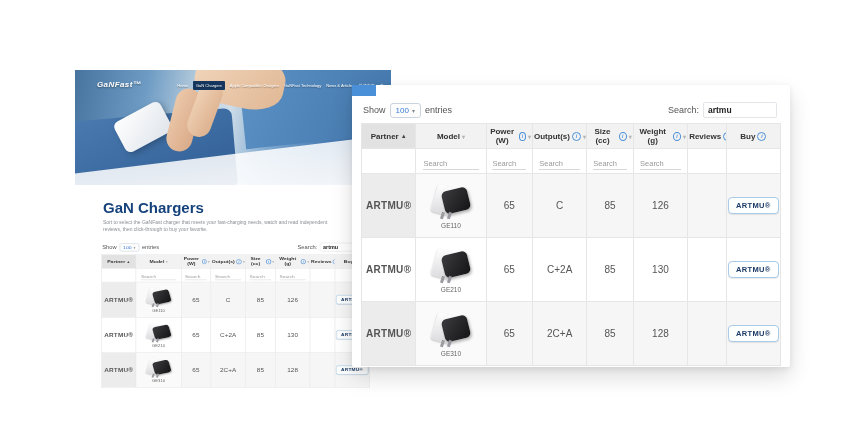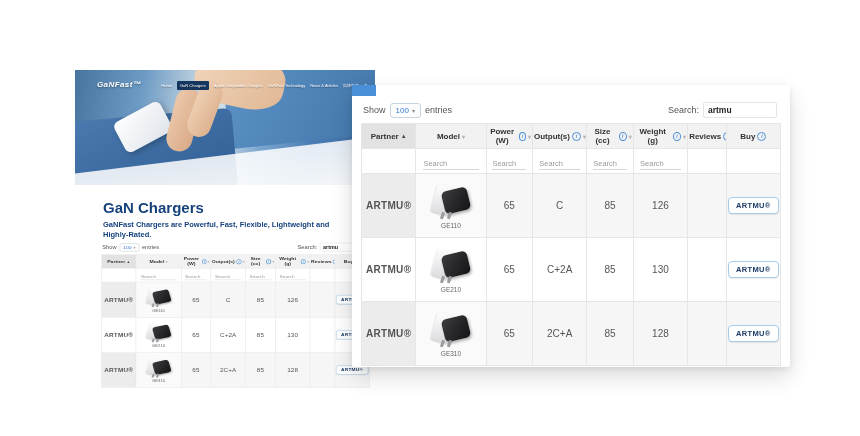--- a/index.html
+++ b/index.html
@@ -1,21 +1,21 @@
 <!DOCTYPE html>
 <html><head>
 <meta charset="utf-8">
 <style>
   html,body{margin:0;padding:0;background:#fff;font-family:"Liberation Sans",sans-serif;}
   #canvas{position:relative;width:860px;height:436px;background:#fff;overflow:hidden;}
 
   
   #site-panel{position:absolute;left:75px;top:70px;width:300px;height:322px;background:#fff;}
   #hero{position:relative;width:300px;height:115px;overflow:hidden;
-    background:linear-gradient(100deg,#46749f 0%,#6d9bc4 22%,#b9cede 38%,#cfdde8 48%,#7ba6cf 62%,#4a7cb3 78%,#3a689f 100%);}
+    background:linear-gradient(100deg,#46749f 0%,#6d9bc4 22%,#b9cede 38%,#cfdde8 48%,#7ba6cf 62%,#4a7cb3 78%,#3a689f 100%);padding-left:16px;}
   #hero .sky{position:absolute;right:-30px;top:-20px;width:180px;height:90px;background:linear-gradient(120deg,#5d93c6,#3f72a8);transform:rotate(-6deg);}
   #hero .white-sweep{position:absolute;left:-20px;bottom:-48px;width:380px;height:80px;background:linear-gradient(180deg,rgba(255,255,255,.85),#fff);transform:rotate(-7deg);}
   #hero .jeans{position:absolute;left:-10px;bottom:-10px;width:170px;height:80px;background:linear-gradient(160deg,#4a7ab0,#2f5d93);transform:rotate(-5deg);border-radius:8px;}
   #hero .charger{position:absolute;left:42px;top:40px;width:52px;height:34px;background:linear-gradient(150deg,#ffffff,#dfe4ea);border-radius:6px;transform:rotate(-28deg);box-shadow:2px 3px 6px rgba(0,0,0,.25);}
   #hero .finger1{position:absolute;left:96px;top:18px;width:26px;height:64px;background:linear-gradient(100deg,#ecc9ab,#d9a987);border-radius:14px;transform:rotate(14deg);}
   #hero .finger2{position:absolute;left:118px;top:10px;width:24px;height:58px;background:linear-gradient(100deg,#f0d2b6,#dcb08d);border-radius:13px;transform:rotate(20deg);}
   #hero .hand{position:absolute;left:120px;top:-18px;width:90px;height:55px;background:linear-gradient(120deg,#f2d7bd,#e0b794);border-radius:40%;transform:rotate(12deg);}
   #site-logo{position:absolute;left:22px;top:10px;color:#fff;font-size:8px;font-weight:bold;font-style:italic;letter-spacing:.4px;text-shadow:0 1px 2px rgba(0,0,0,.4);}
   #site-nav{position:absolute;right:6px;top:11px;display:flex;align-items:center;gap:5px;}
   #site-nav .nav-item{color:#fff;font-size:4px;white-space:nowrap;text-shadow:0 1px 1px rgba(0,0,0,.4);}
@@ -91,21 +91,20 @@
         <span class="nav-item">Home</span>
         <span class="nav-item active">GaN Chargers</span>
         <span class="nav-item">Apple Compatible Chargers</span>
         <span class="nav-item">GaNFast Technology</span>
         <span class="nav-item">News &amp; Articles</span>
         <span class="nav-item">简体中文</span>
         <span class="nav-search">🔍</span>
       </div>
     </div>
     <div id="page-heading">GaN Chargers</div>
-    <div id="page-subtitle">GaNFast Chargers are Powerful, Fast, Flexible, Lightweight and Highly-Rated.</div>
     <div id="page-desc">Sort to select the GaNFast charger that meets your fast-charging needs, watch and read independent reviews, then click-through to buy your favorite.</div>
     <div id="mini-table-slot">
   <div class="dt">
     <div class="dt-topbar">
       <div class="dt-show">
         <span>Show</span>
         <span class="dt-select">
           <span>100</span>
           <span class="caret">▾</span>
         </span>

